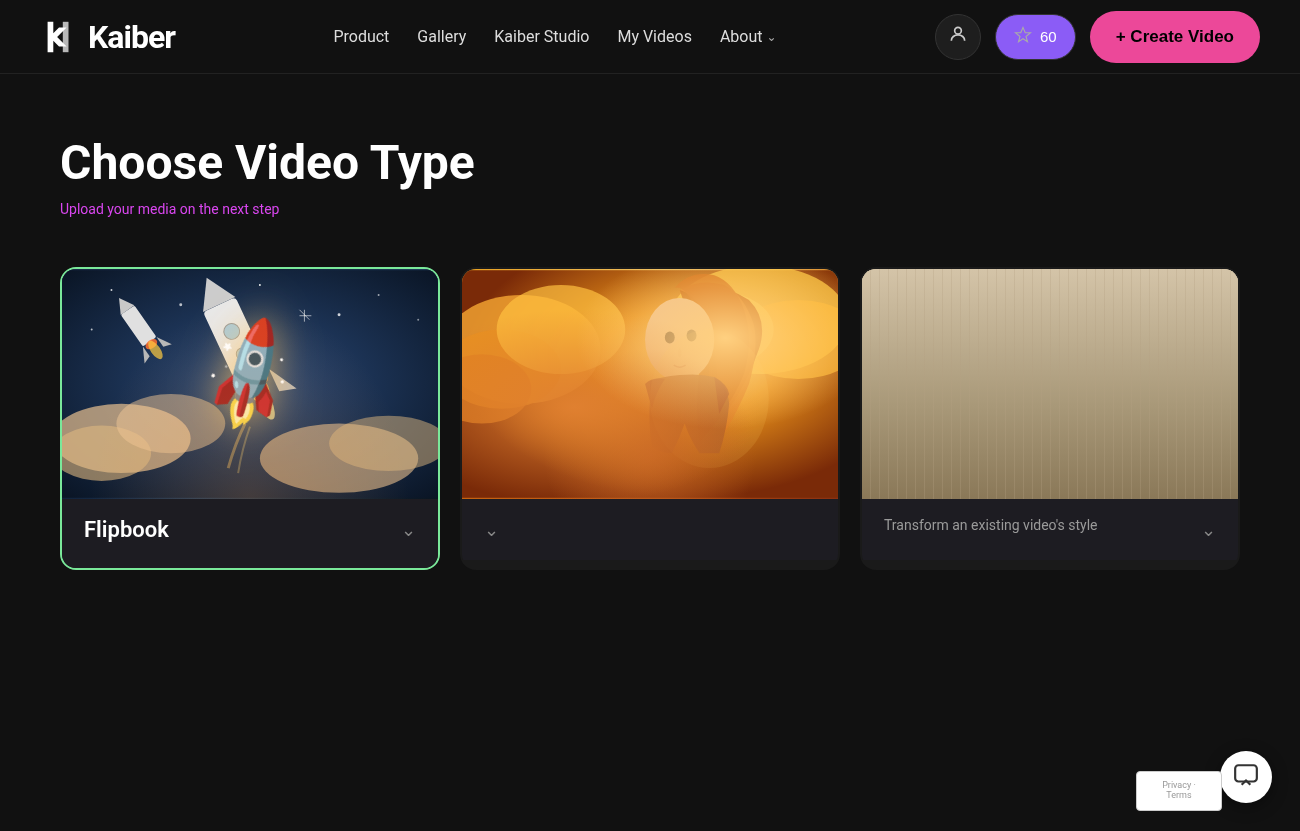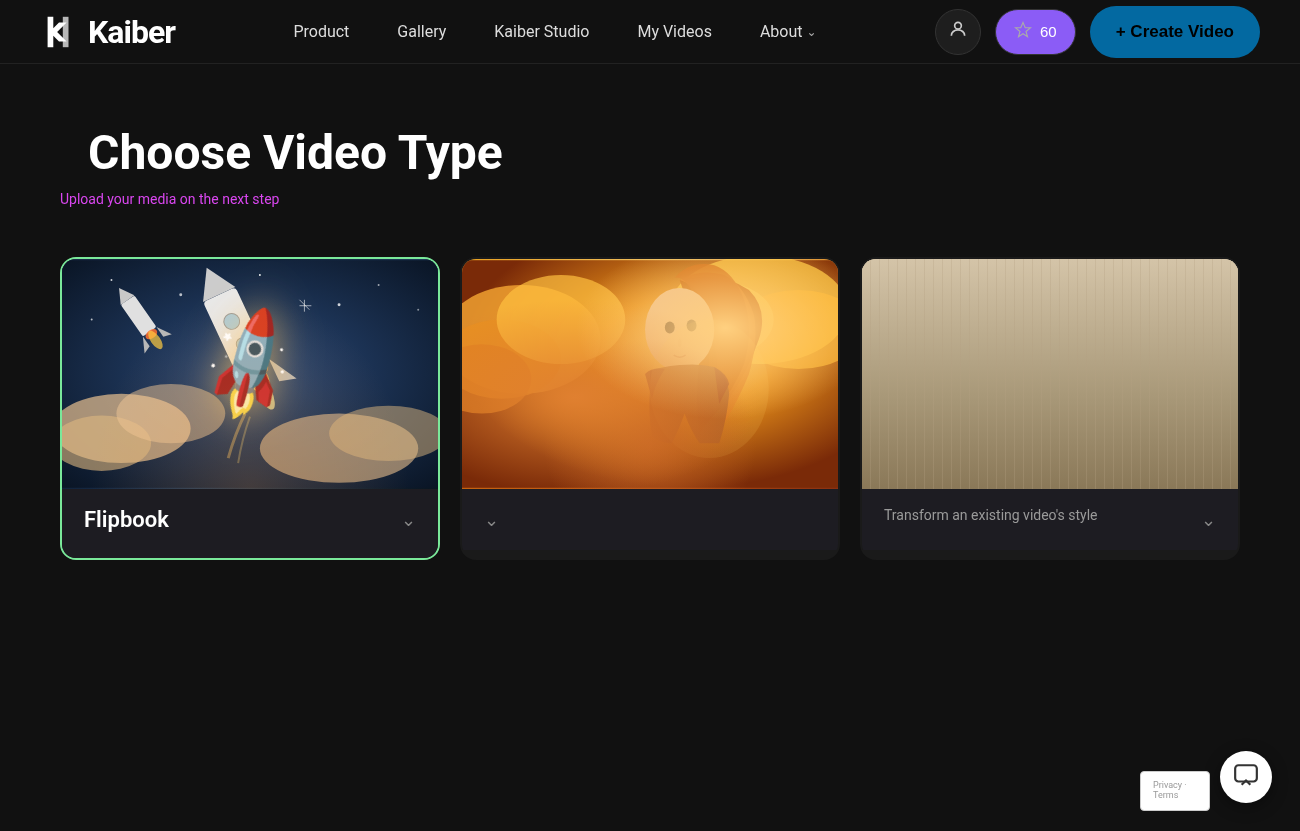--- a/index.html
+++ b/index.html
@@ -11,21 +11,21 @@
       width: 1300px;
       overflow-x: hidden;
     }
 
     
     header {
       display: flex;
       align-items: center;
       justify-content: space-between;
       padding: 0 40px;
-      height: 64px;
+      height: 74px;
       border-bottom: 1px solid #222;
       background: #111111;
     }
 
     .logo {
       display: flex;
       align-items: center;
       gap: 10px;
       cursor: pointer;
     }
@@ -38,21 +38,21 @@
     .logo-text {
       font-size: 32px;
       font-weight: 700;
       color: #ffffff;
       letter-spacing: -1px;
     }
 
     nav {
       display: flex;
       align-items: center;
-      gap: 48px;
+      gap: 28px;
     }
 
     .nav-item {
       color: #dddddd;
       font-size: 16px;
       cursor: pointer;
       text-decoration: none;
       display: flex;
       align-items: center;
       gap: 4px;
@@ -96,21 +96,21 @@
       color: #fff;
       font-size: 15px;
     }
 
     .credits-icon {
       font-size: 16px;
       color: #888;
     }
 
     .create-btn {
-      background: #0369a1;
+      background: #ec4899;
       color: #000;
       border: none;
       border-radius: 28px;
       height: 52px;
       padding: 0 26px;
       font-size: 17px;
       font-weight: 600;
       cursor: pointer;
       display: flex;
       align-items: center;
@@ -120,21 +120,20 @@
     
     main {
       padding: 60px 60px 60px 60px;
     }
 
     .page-title {
       font-size: 48px;
       font-weight: 700;
       color: #ffffff;
       margin-bottom: 10px;
-      margin-left: 28px;
     }
 
     .page-subtitle {
       font-size: 14px;
       color: #d946ef;
       margin-bottom: 50px;
     }
 
     
     .cards-container {
@@ -262,29 +261,29 @@
       align-items: center;
       justify-content: center;
       cursor: pointer;
       box-shadow: 0 4px 16px rgba(0,0,0,0.4);
     }
 
     
     .recaptcha-badge {
       position: fixed;
       bottom: 20px;
-      right: 90px;
+      right: 78px;
       background: #fff;
       border: 1px solid #ccc;
       border-radius: 4px;
       padding: 8px 12px;
       font-size: 11px;
       color: #666;
-      width: 70px;
-      text-align: left;
+      width: 86px;
+      text-align: center;
     }
 
     
     .logo-svg {
       fill: #ffffff;
     }
 
     
     .rocket-scene {
       width: 100%;

